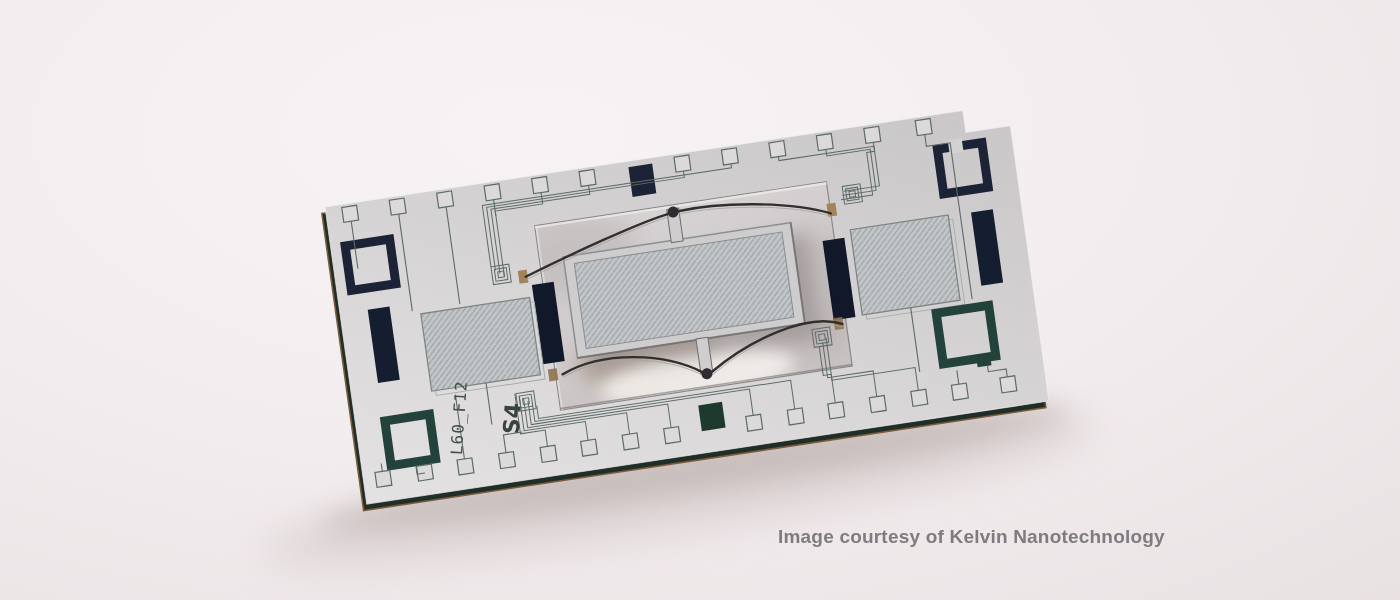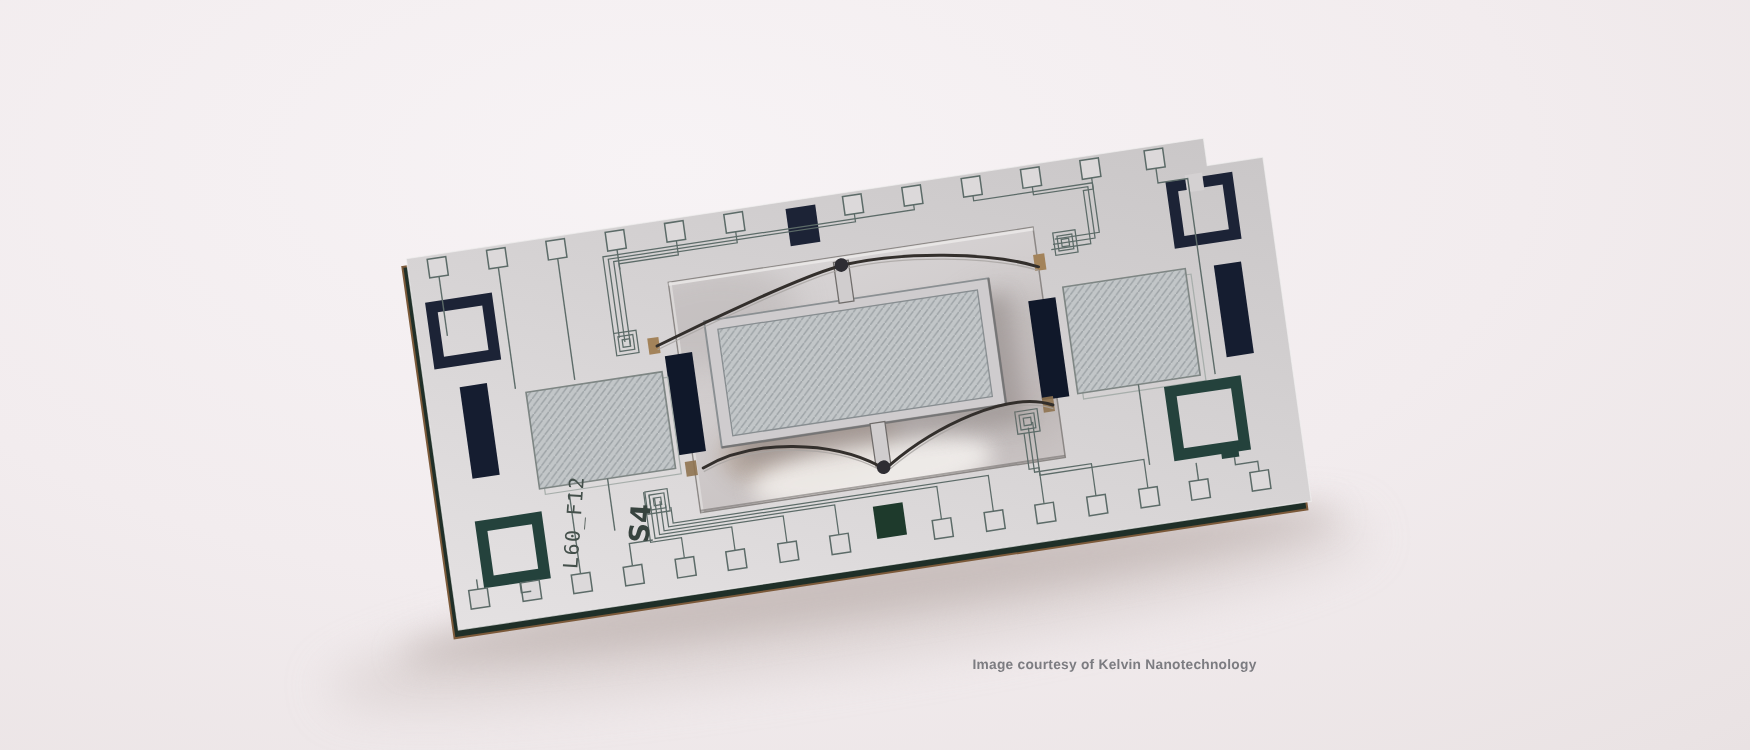--- a/index.html
+++ b/index.html
@@ -1,21 +1,21 @@
 <!DOCTYPE html>
 <html><head>
 <meta charset="utf-8">
 <style>
   html,body{margin:0;padding:0;}
   .stage{position:relative;width:1400px;height:600px;overflow:hidden;
     background:radial-gradient(130% 150% at 38% 22%, #f7f3f5 0%, #f2ecee 38%, #eae3e4 68%, #ded5d6 100%);
     font-family:"Liberation Sans", sans-serif;}
   .stage svg{position:absolute;left:0;top:0;}
   .caption{position:absolute;left:778px;top:526px;width:420px;
-    font-family:"Liberation Sans", sans-serif;font-weight:700;font-size:11px;
+    font-family:"Liberation Sans", sans-serif;font-weight:700;font-size:19px;
     letter-spacing:.2px;color:#7c7c81;}
 </style>
 </head>
 <body>
 
 <div class="stage">
   <svg width="1400" height="600" viewBox="0 0 1400 600">
     <defs>
       <linearGradient id="faceGrad" x1="1" y1="0" x2="0" y2="1">
         <stop offset="0" stop-color="#c9c6c7"></stop>

